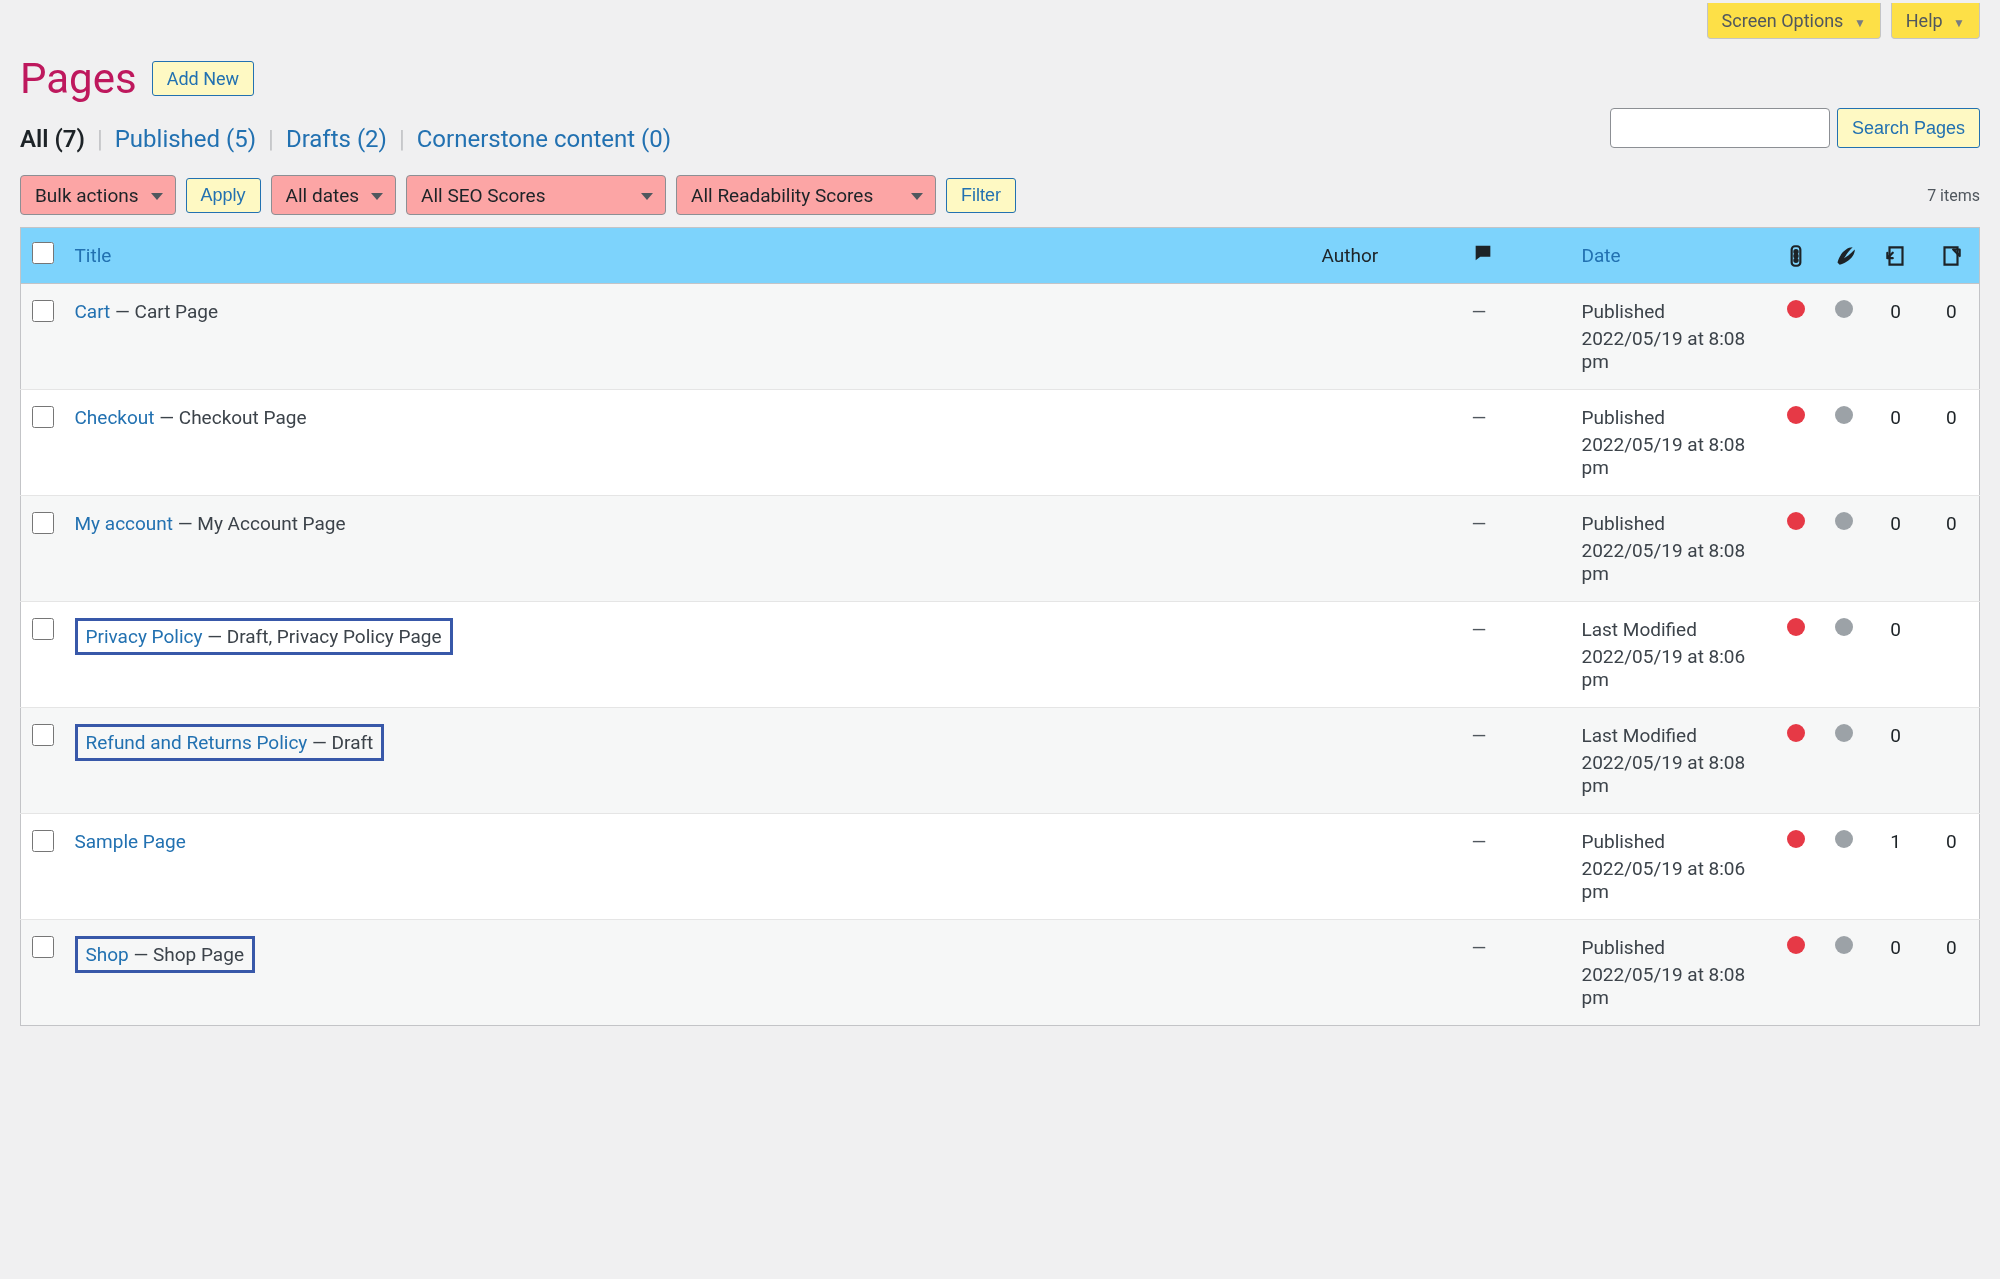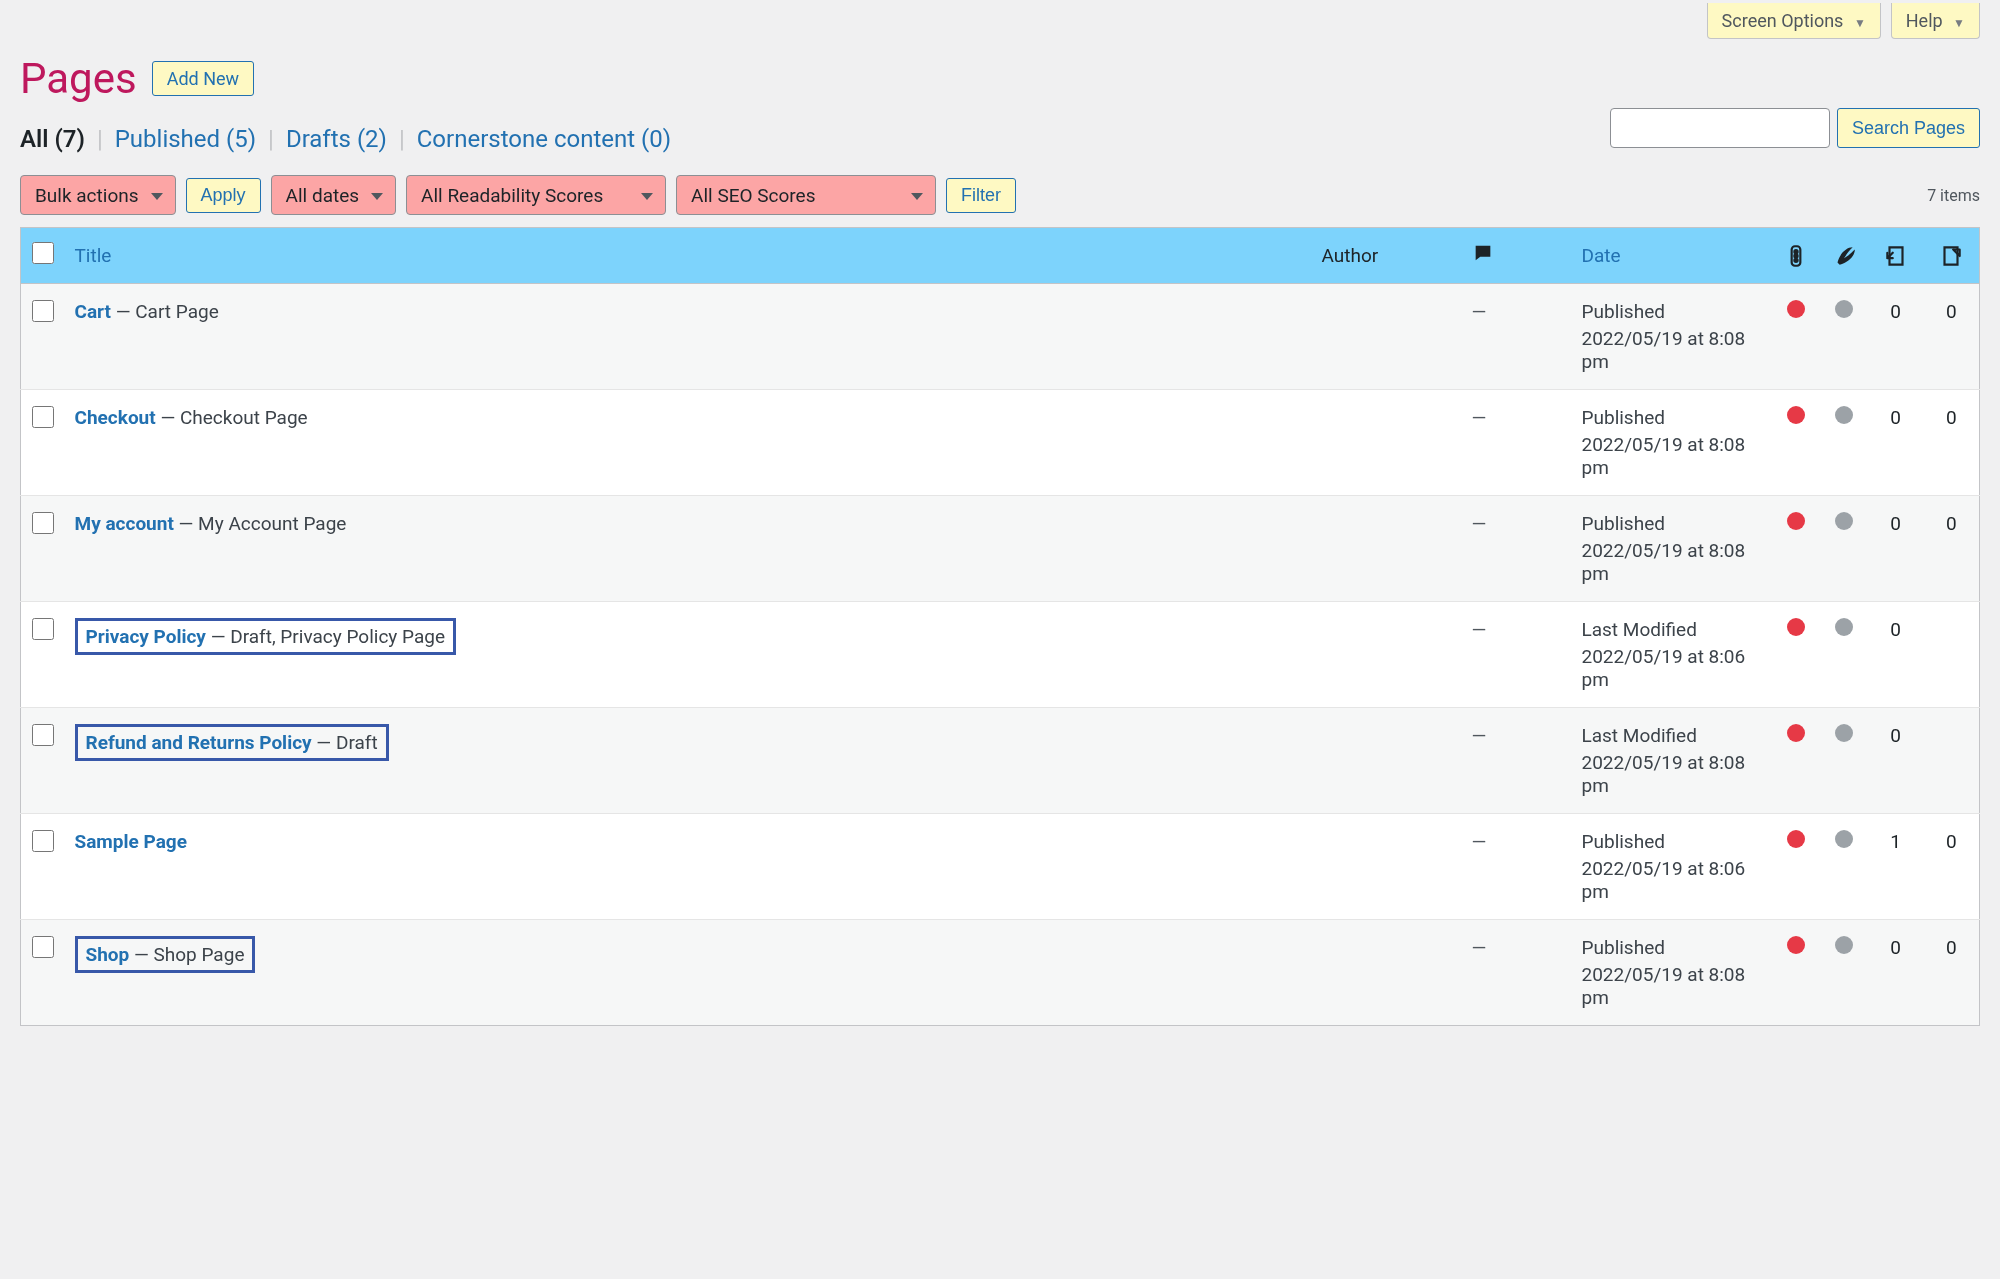--- a/index.html
+++ b/index.html
@@ -12,21 +12,21 @@
 }
 .top-tabs {
   display: flex;
   justify-content: flex-end;
   gap: 10px;
   padding-top: 3px;
 }
 .top-tab {
   border: 1px solid #c3c4c7;
   border-top: none;
-  background: #fef9c3;
+  background: #fde047;
   padding: 7px 14px;
   font-size: 18px;
   color: #50575e;
   cursor: pointer;
   border-radius: 0 0 4px 4px;
 }
 .top-tab .caret { margin-left: 6px; font-size: 12px; color: #787c82; }
 .page-head {
   display: flex;
   align-items: center;
@@ -131,21 +131,21 @@
 }
 .cb { width: 44px; text-align: center; }
 .cb input {
   width: 22px; height: 22px;
   border: 1px solid #8c8f94;
   border-radius: 4px;
 }
 .title-link {
   color: #2271b1;
   text-decoration: none;
-  font-weight: 700;
+  font-weight: 400;
 }
 .title-suffix { color: #3c434a; }
 .highlighted {
   display: inline-block;
   border: 3px solid #3858a9;
   padding: 4px 8px;
 }
 .dash { color: #50575e; }
 .date-status { color: #3c434a; }
 .date-text { color: #3c434a; margin-top: 4px; }
@@ -201,25 +201,25 @@
 </div>
 
 <div class="filters">
   <div class="select">
     <span>Bulk actions</span>
   </div>
   <button class="btn">Apply</button>
   <div class="select">
     <span>All dates</span>
   </div>
+  <div class="select seo">
+    <span>All SEO Scores</span>
+  </div>
   <div class="select read">
     <span>All Readability Scores</span>
-  </div>
-  <div class="select seo">
-    <span>All SEO Scores</span>
   </div>
   <button class="btn">Filter</button>
   <span class="items-count">7 items</span>
 </div>
 
 <table>
   <thead>
     <tr>
       <th class="cb"><input type="checkbox" style=""></th>
       <th><span>Title</span></th>

